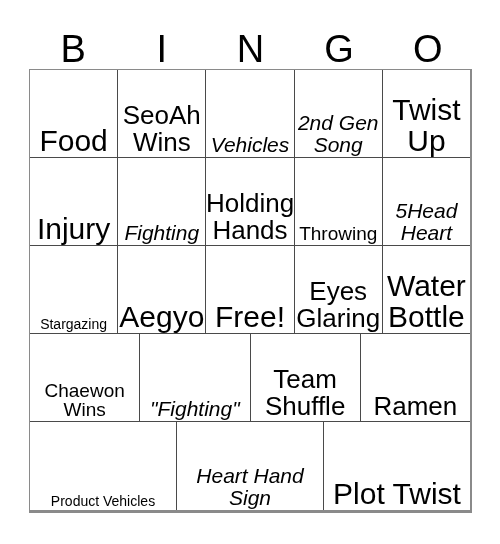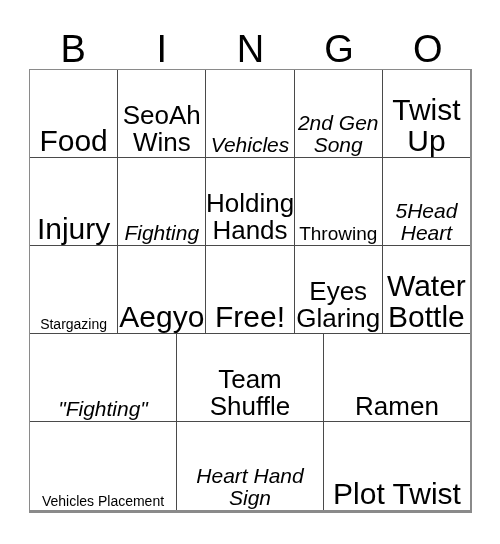--- a/index.html
+++ b/index.html
@@ -146,34 +146,37 @@
         </div>
       <div class="cell s-lg">
           <span class="cell-text">Eyes Glaring</span>
         </div>
       <div class="cell s-xl">
           <span class="cell-text">Water Bottle</span>
         </div>
     </div>
 
     <div class="grid-row">
+      <div class="cell s-sm">
+          <span class="cell-text">Chaewon Wins</span>
+        </div>
       <div class="cell s-md">
           <span class="cell-text">"Fighting"</span>
         </div>
       <div class="cell s-lg">
           <span class="cell-text">Team Shuffle</span>
         </div>
       <div class="cell s-lg">
           <span class="cell-text">Ramen</span>
         </div>
     </div>
 
     <div class="grid-row">
       <div class="cell s-xs">
-          <span class="cell-text">Vehicles Placement</span>
+          <span class="cell-text">Product Vehicles</span>
         </div>
       <div class="cell s-md">
           <span class="cell-text">Heart Hand Sign</span>
         </div>
       <div class="cell s-xl">
           <span class="cell-text">Plot Twist</span>
         </div>
     </div>
 
   </div>

